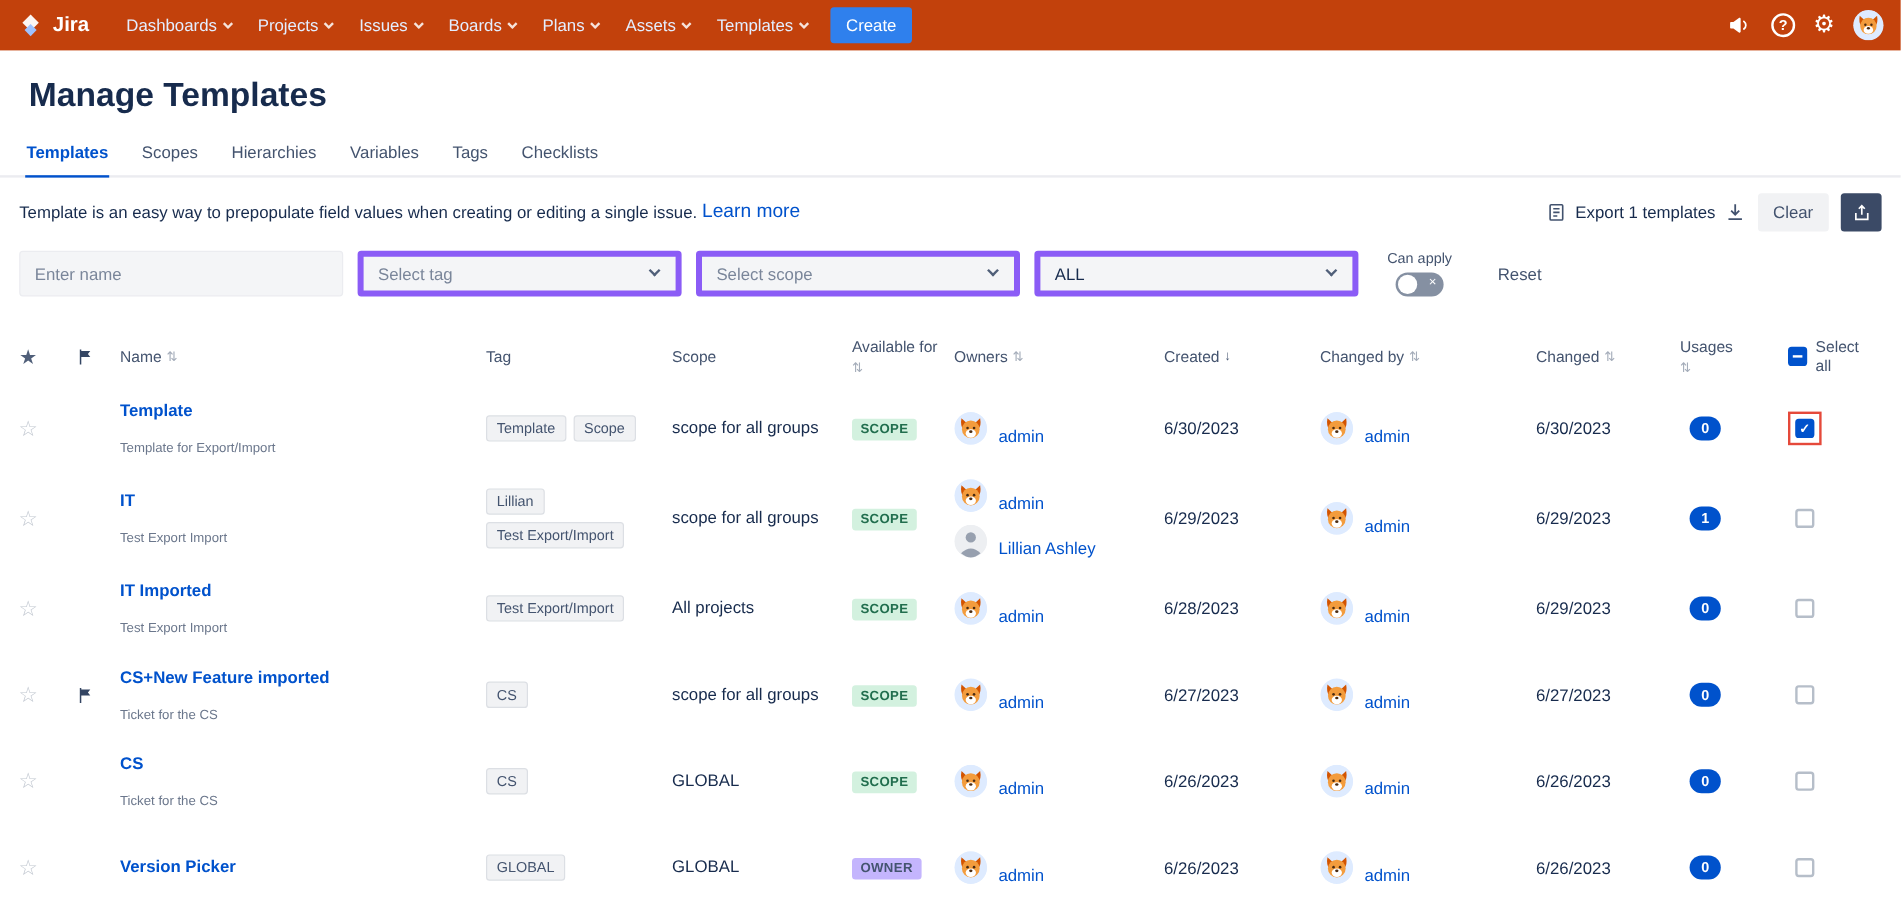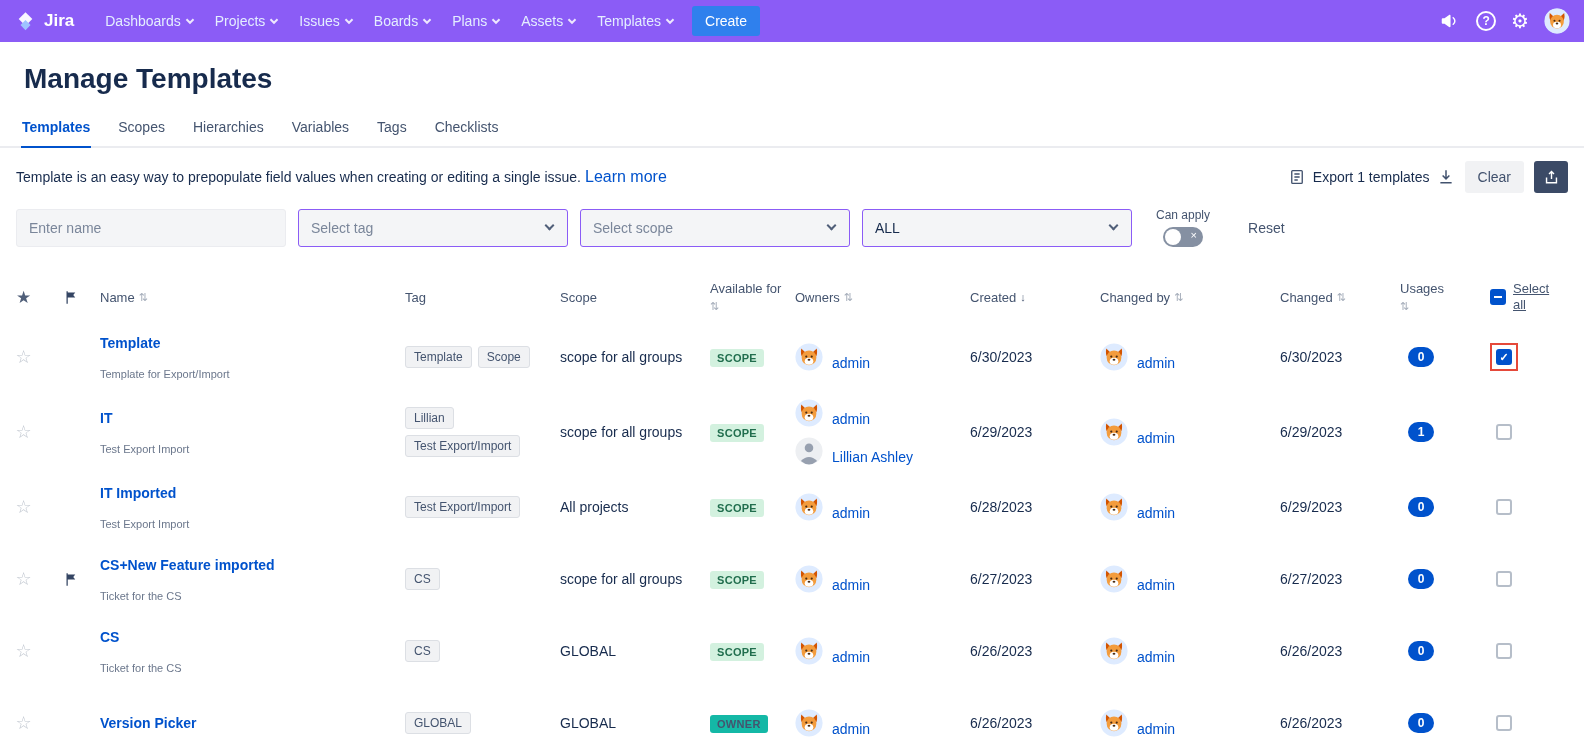--- a/index.html
+++ b/index.html
@@ -1,20 +1,20 @@
 <!DOCTYPE html>
 <html><head>
 <meta charset="utf-8">
 <style>
   * { margin:0; padding:0; box-sizing:border-box; }
   html,body { width:1584px; height:753px; overflow:hidden; background:#fff;
     font-family:"Liberation Sans", sans-serif; color:#172B4D; }
 
   
-  .navbar { height:42px; background:#8b5cf6; display:flex; align-items:center;
+  .navbar { height:42px; background:#c2410c; display:flex; align-items:center;
     padding:0 14px; color:#fff; }
   .brand { display:flex; align-items:center; gap:7px; font-size:17px; font-weight:bold;
     margin-right:20px; }
   .nav-menu { display:flex; align-items:center;text-align:right; }
   .nav-item { display:flex; align-items:center; gap:6px; font-size:14px; color:#E4EEFF;
     padding:0 11px; height:42px; cursor:pointer; }
   .chev { width:6px; height:6px; border-right:2px solid rgba(255,255,255,.85);
     border-bottom:2px solid rgba(255,255,255,.85); transform:rotate(45deg); margin-top:-3px; }
   .create-btn { background:#2F80ED; color:#fff; border:none; border-radius:3px;
     font-size:14px; font-weight:500; padding:7px 13px; margin-left:8px; cursor:pointer;
@@ -52,21 +52,21 @@
     font-size:14px; padding:8px 13px; cursor:pointer; font-family:inherit; }
   .btn-share { background:#3B4A66; border:none; border-radius:3px; width:34px; height:32px;
     display:flex; align-items:center; justify-content:center; cursor:pointer; }
 
   
   .filters { display:flex; align-items:center; gap:12px; padding:0 16px; margin-top:15px; }
   .f-input { width:270px; height:38px; background:#F4F5F7; border:1px solid #EBECF0;
     border-radius:3px; font-size:14px; color:#172B4D; padding:0 12px; outline:none;
     font-family:Liberation Sans, sans-serif; }
   .f-input::placeholder { color:#7A869A; }
-  .f-select { width:270px; height:38px; background:#F4F5F7; border:1px solid #8b5cf6;
+  .f-select { width:270px; height:38px; background:#F4F5F7; border:5px solid #8b5cf6;
     border-radius:3px; display:flex; align-items:center; justify-content:space-between;
     padding:0 14px 0 12px; font-size:14px; cursor:pointer; }
   .f-select .ph { color:#7A869A; }
   .f-select .val { color:#172B4D; }
   .sel-chev { width:7px; height:7px; border-right:2px solid #505F79;
     border-bottom:2px solid #505F79; transform:rotate(45deg); margin-top:-4px; }
   .can-apply { display:flex; flex-direction:column; align-items:center; gap:5px;
     margin-left:12px; }
   .can-apply-label { font-size:12px; color:#44546F; }
   .toggle { width:40px; height:20px; border-radius:10px; background:#8590A2;
@@ -84,37 +84,37 @@
   .thead { margin-top:26px; color:#44546F; font-size:13px; min-height:48px;
     align-items:center; }
   .th { padding-right:8px; display:flex; align-items:center; gap:4px; flex-wrap:wrap; }
   .th.c-star, .cell.c-star { justify-content:center; display:flex; }
   .th.c-flag, .cell.c-flag { justify-content:center; display:flex; }
   .c-name { padding-left:5px; }
   .sort { font-size:11px; color:#A5ADBA; }
   .sort.active { color:#505F79; font-weight:bold; }
   .hdr-star { font-size:17px; color:#505F79; cursor:pointer; }
   .select-h { padding-left:35px; gap:7px; align-items:center; }
-  .select-h .sa-label { width:42px; line-height:1.25;text-decoration:underline; }
+  .select-h .sa-label { width:42px; line-height:1.25; }
 
   .trow { min-height:72px; padding:6px 0; }
   .cell { padding-right:8px; }
   .row-star { font-size:18px; color:#C1C7D0; cursor:pointer; }
   .tpl-link { color:#0052CC; font-size:14px; font-weight:bold; text-decoration:none;
     cursor:pointer; display:inline-block; }
   .tpl-desc { font-size:11px; color:#6B778C; margin-top:16px; }
   .tpl-desc:empty { display:none; margin:0; }
   .c-tags { display:flex; flex-wrap:wrap; gap:6px; align-items:center; }
   .chip { background:#F1F2F4; border:1px solid #DCDFE4; border-radius:3px;
     font-size:12px; color:#44546F; padding:3px 8px; white-space:nowrap; }
   .scope-text { font-size:14px; color:#172B4D; }
   .badge { display:inline-block; font-size:11px; font-weight:bold; letter-spacing:.3px;
     border-radius:3px; padding:3px 7px; }
   .badge.scope { background:#D3F1DF; color:#216E4E; }
-  .badge.owner { background:#14b8a6; color:#44546F; }
+  .badge.owner { background:#c4b5fd; color:#44546F; }
   .c-owners, .c-changedby { display:flex; flex-direction:column; gap:10px;
     align-items:flex-start; }
   .user { display:flex; align-items:flex-end; gap:9px; }
   .user-link { color:#0052CC; font-size:14px; text-decoration:none; cursor:pointer;
     font-weight:500; }
   .c-date { font-size:14px; color:#172B4D; }
   .c-usages { display:flex; justify-content:flex-start; padding-left:8px; }
   .usage-badge { min-width:26px; height:20px; line-height:20px; border-radius:10px;
     background:#0052CC; color:#fff; font-size:12px; font-weight:bold; text-align:center;
     display:inline-block; padding:0 4px; }

